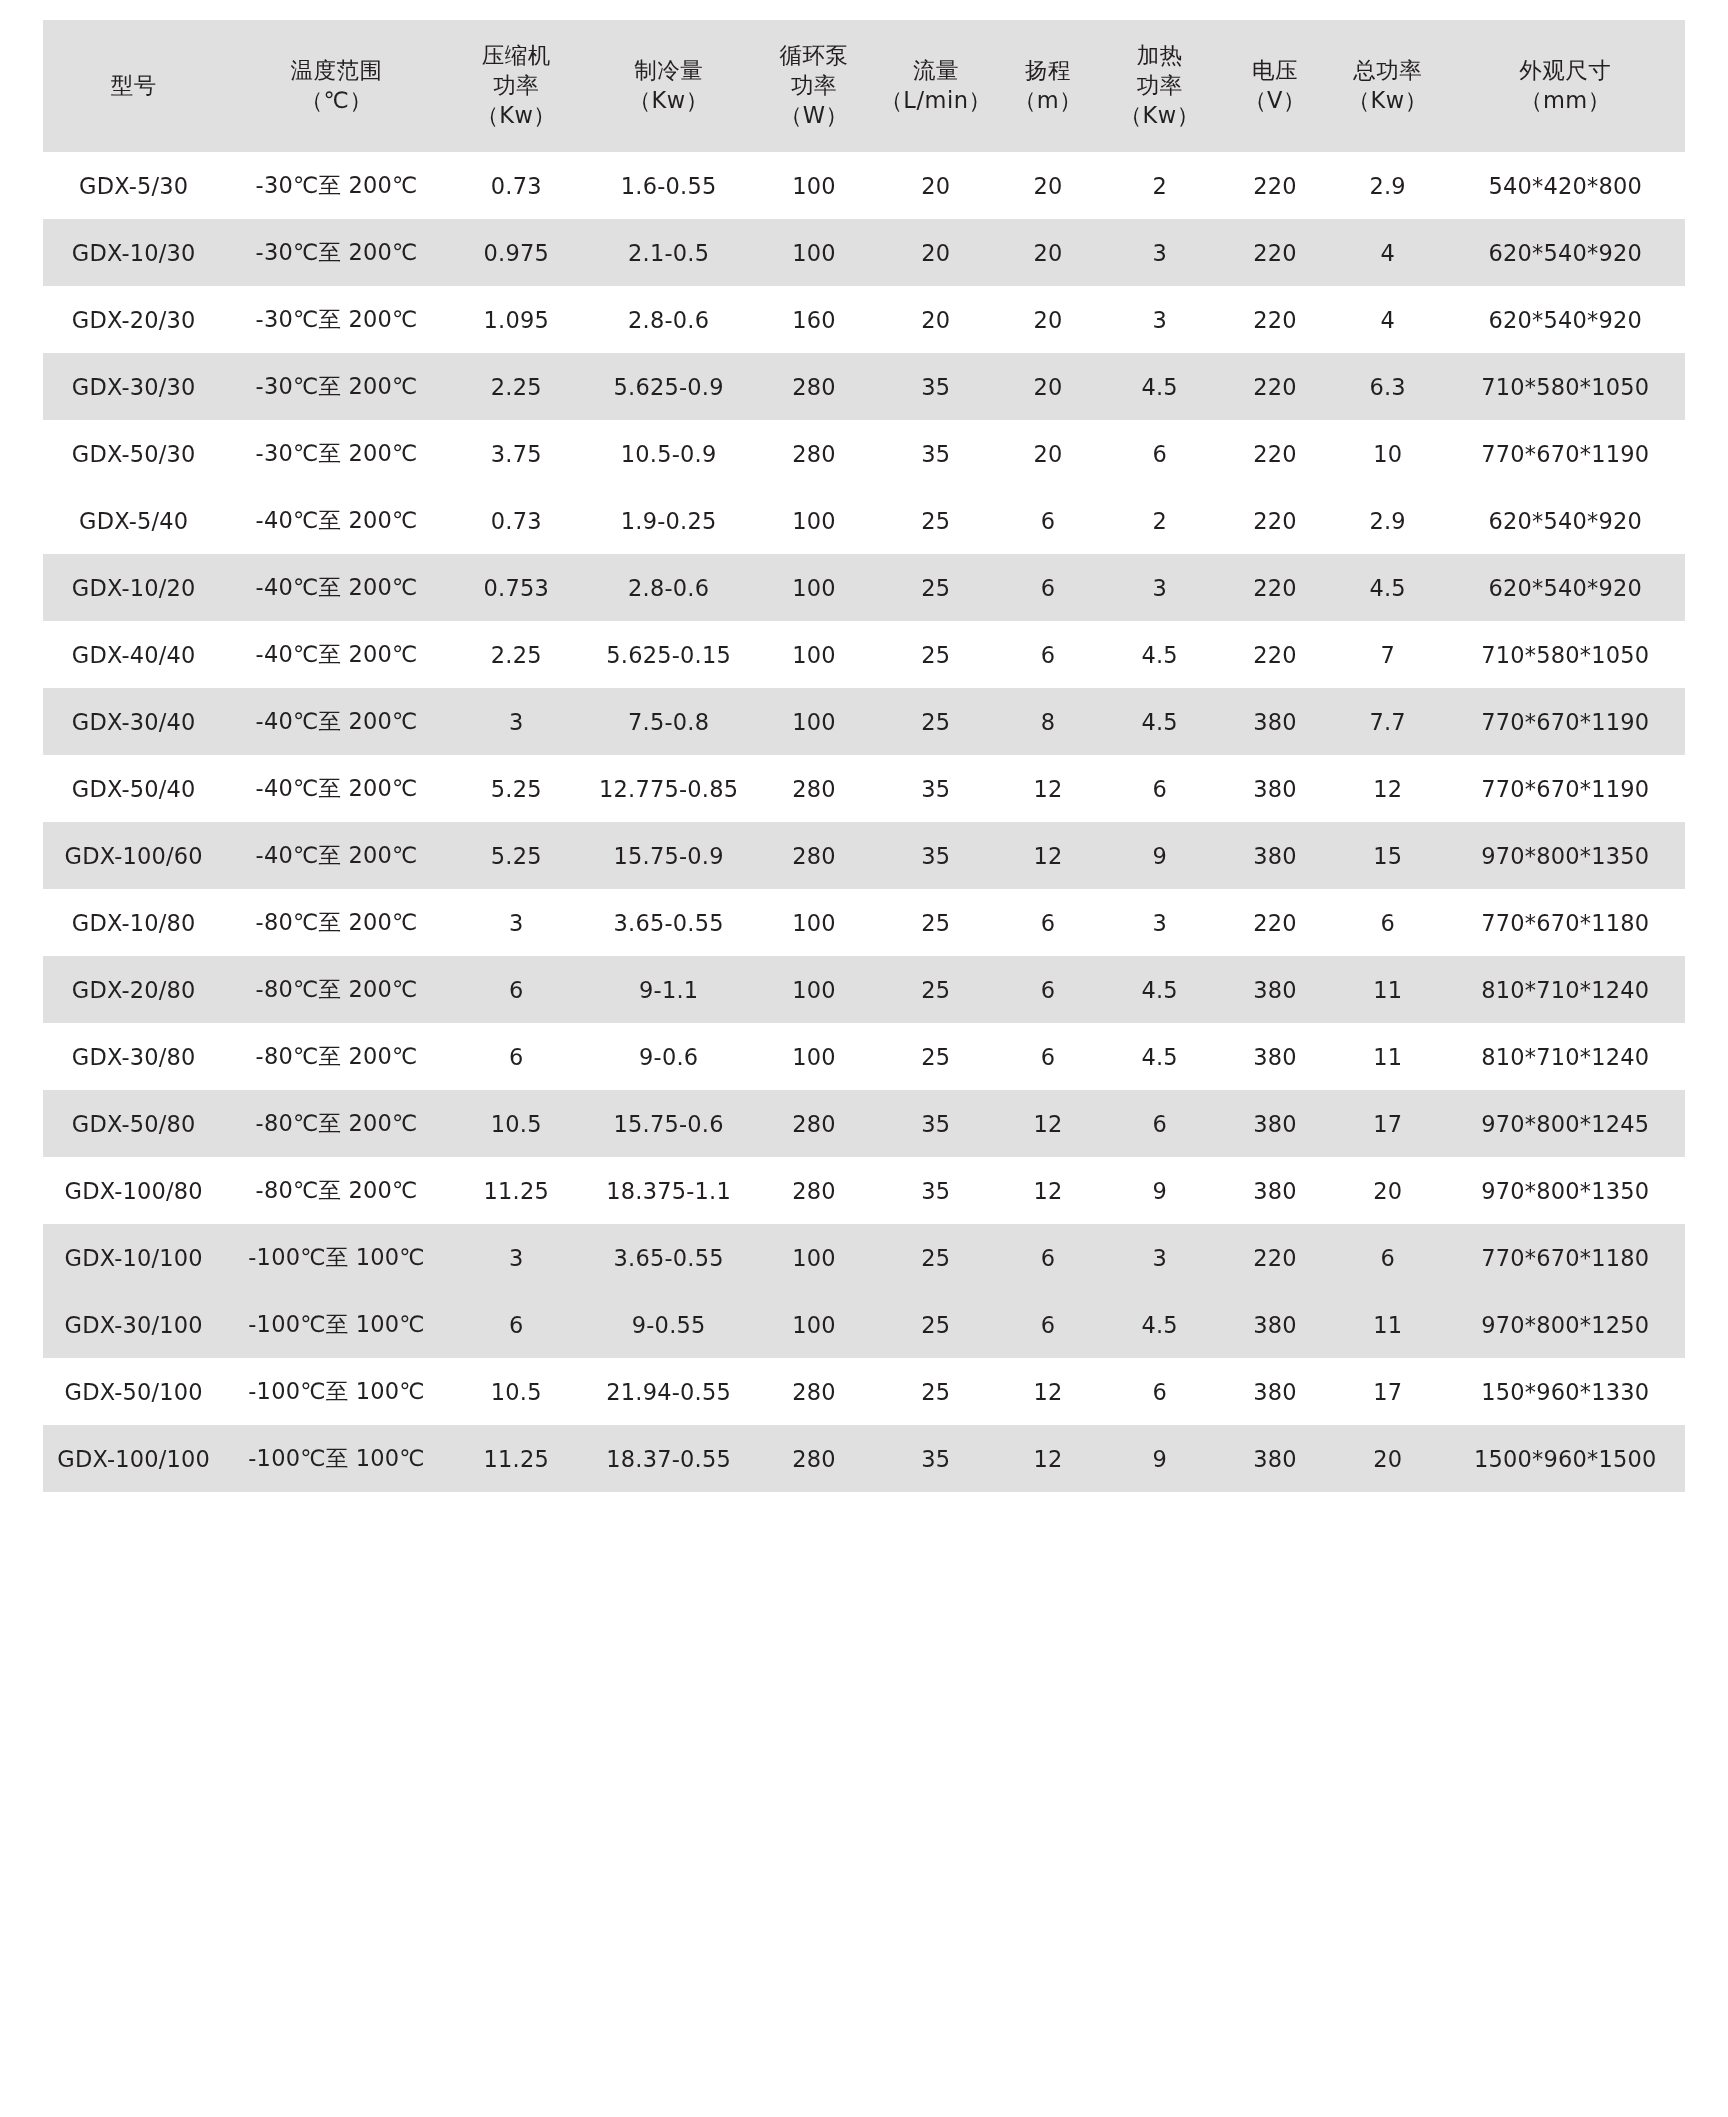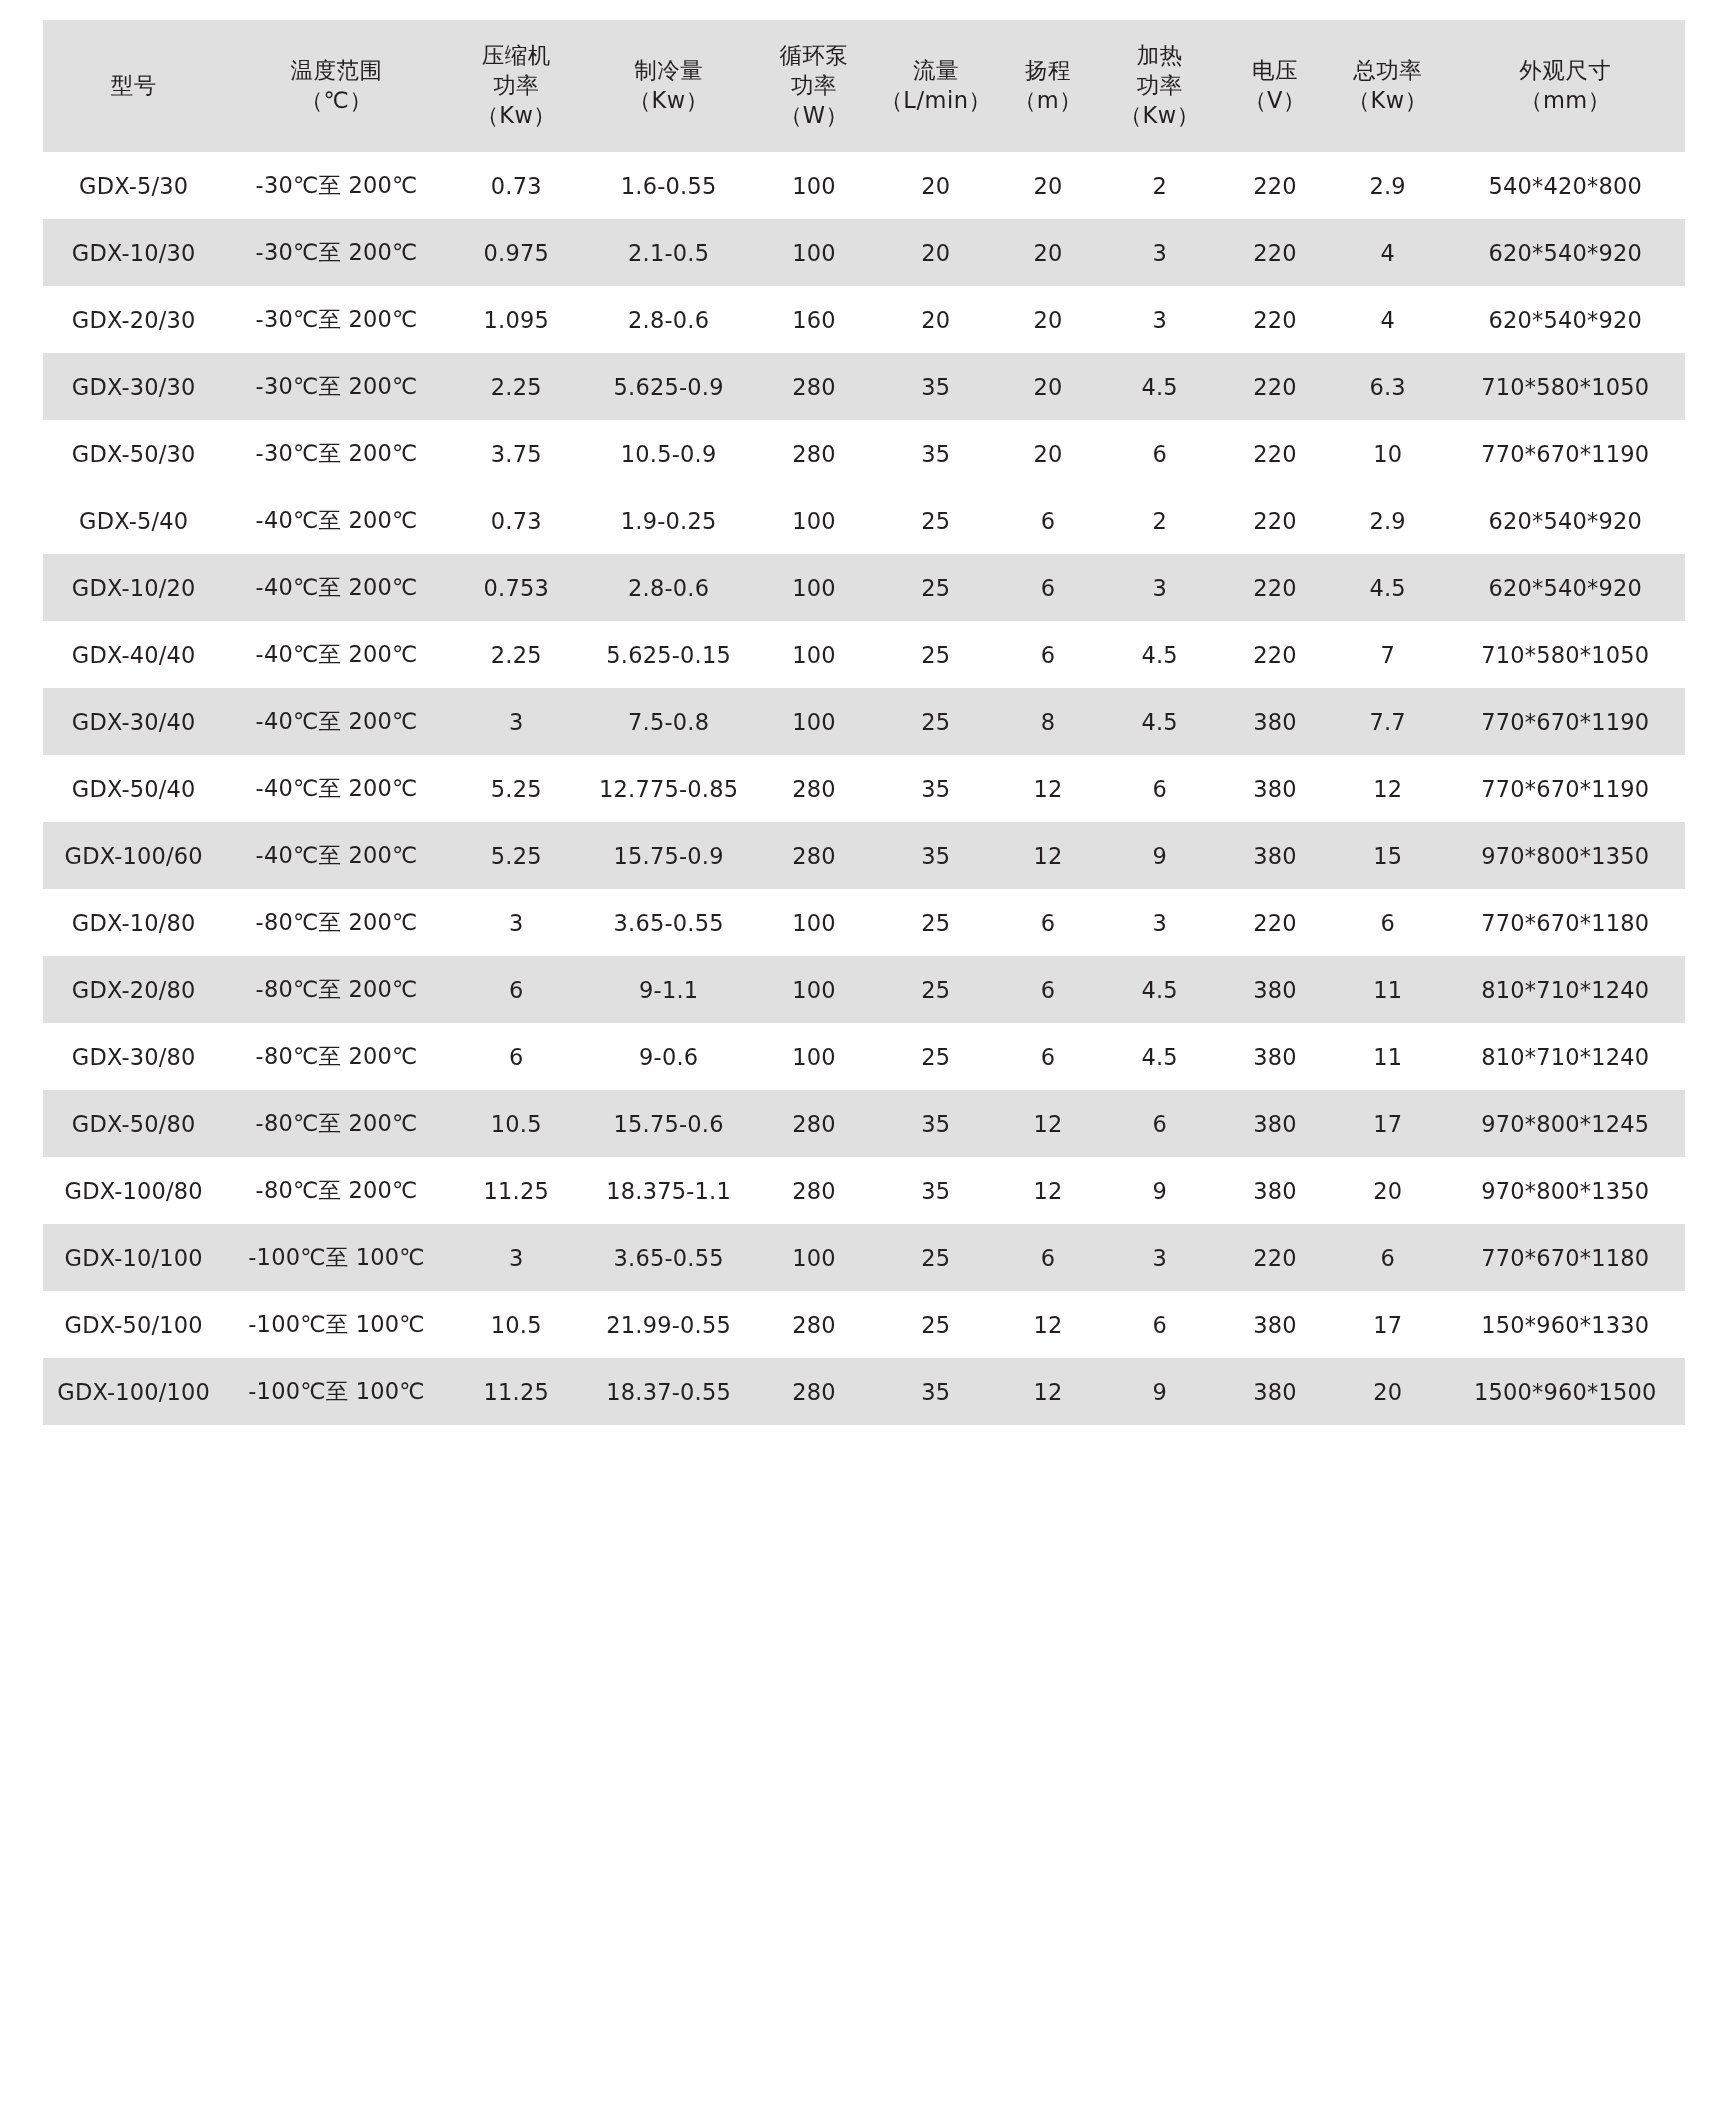--- a/index.html
+++ b/index.html
@@ -351,25 +351,38 @@
           <td>3</td>
           <td>3.65-0.55</td>
           <td>100</td>
           <td>25</td>
           <td>6</td>
           <td>3</td>
           <td>220</td>
           <td>6</td>
           <td>770*670*1180</td>
         </tr>
+        <tr class="alt">
+          <td>GDX-30/100</td>
+          <td>-100℃至 100℃</td>
+          <td>6</td>
+          <td>9-0.55</td>
+          <td>100</td>
+          <td>25</td>
+          <td>6</td>
+          <td>4.5</td>
+          <td>380</td>
+          <td>11</td>
+          <td>970*800*1250</td>
+        </tr>
         <tr class="plain">
           <td>GDX-50/100</td>
           <td>-100℃至 100℃</td>
           <td>10.5</td>
-          <td>21.99-0.55</td>
+          <td>21.94-0.55</td>
           <td>280</td>
           <td>25</td>
           <td>12</td>
           <td>6</td>
           <td>380</td>
           <td>17</td>
           <td>150*960*1330</td>
         </tr>
         <tr class="alt">
           <td>GDX-100/100</td>

